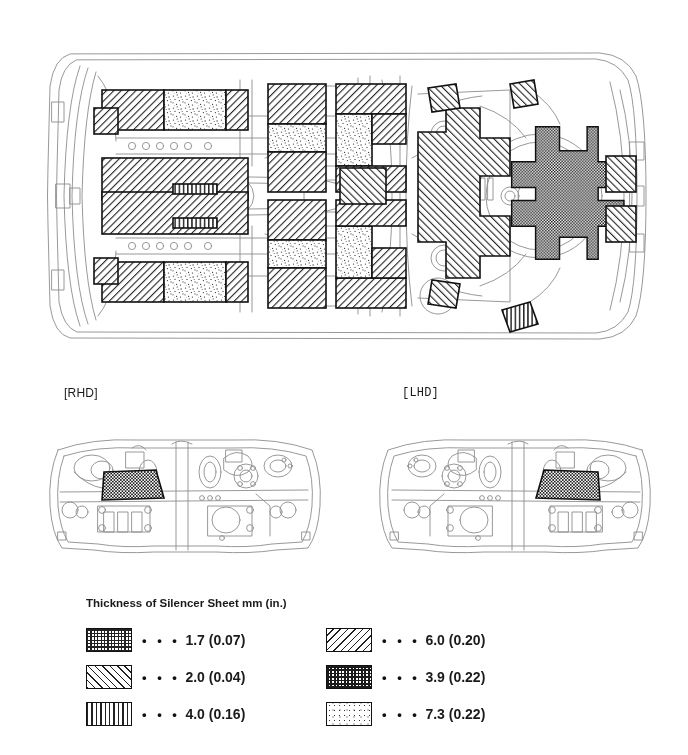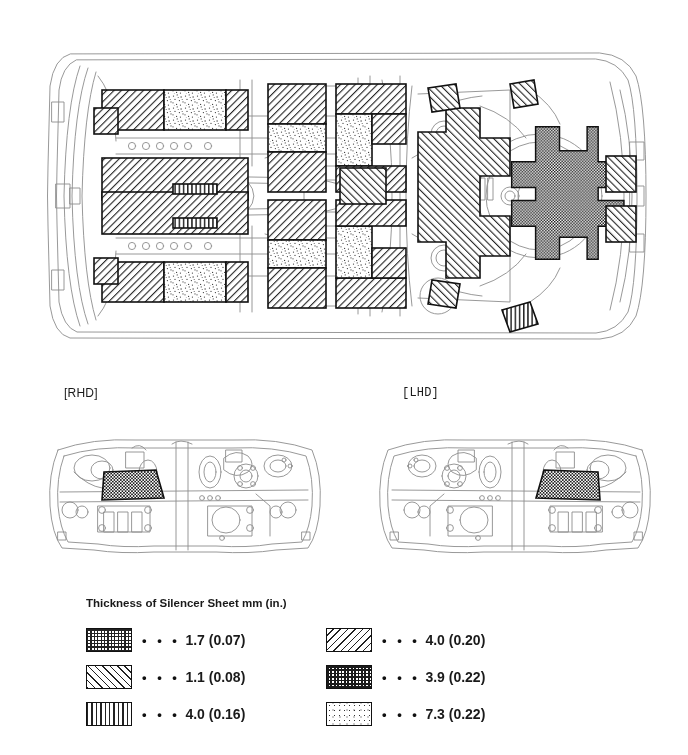--- a/index.html
+++ b/index.html
@@ -534,33 +534,33 @@
 
       <div class="legend-row col-left r0">
         <span class="swatch pat-check-fine"></span>
         <span class="legend-dots">• • •</span>
         <span class="legend-value">1.7 (0.07)</span>
       </div>
 
       <div class="legend-row col-left r1">
         <span class="swatch pat-diag-up"></span>
         <span class="legend-dots">• • •</span>
-        <span class="legend-value">1.1 (0.08)</span>
+        <span class="legend-value">2.0 (0.04)</span>
       </div>
 
       <div class="legend-row col-left r2">
         <span class="swatch pat-vert"></span>
         <span class="legend-dots">• • •</span>
         <span class="legend-value">4.0 (0.16)</span>
       </div>
 
       <div class="legend-row col-right r0">
         <span class="swatch pat-diag-down"></span>
         <span class="legend-dots">• • •</span>
-        <span class="legend-value">4.0 (0.20)</span>
+        <span class="legend-value">6.0 (0.20)</span>
       </div>
 
       <div class="legend-row col-right r1">
         <span class="swatch pat-check-dense"></span>
         <span class="legend-dots">• • •</span>
         <span class="legend-value">3.9 (0.22)</span>
       </div>
 
       <div class="legend-row col-right r2">
         <span class="swatch pat-stipple"></span>

